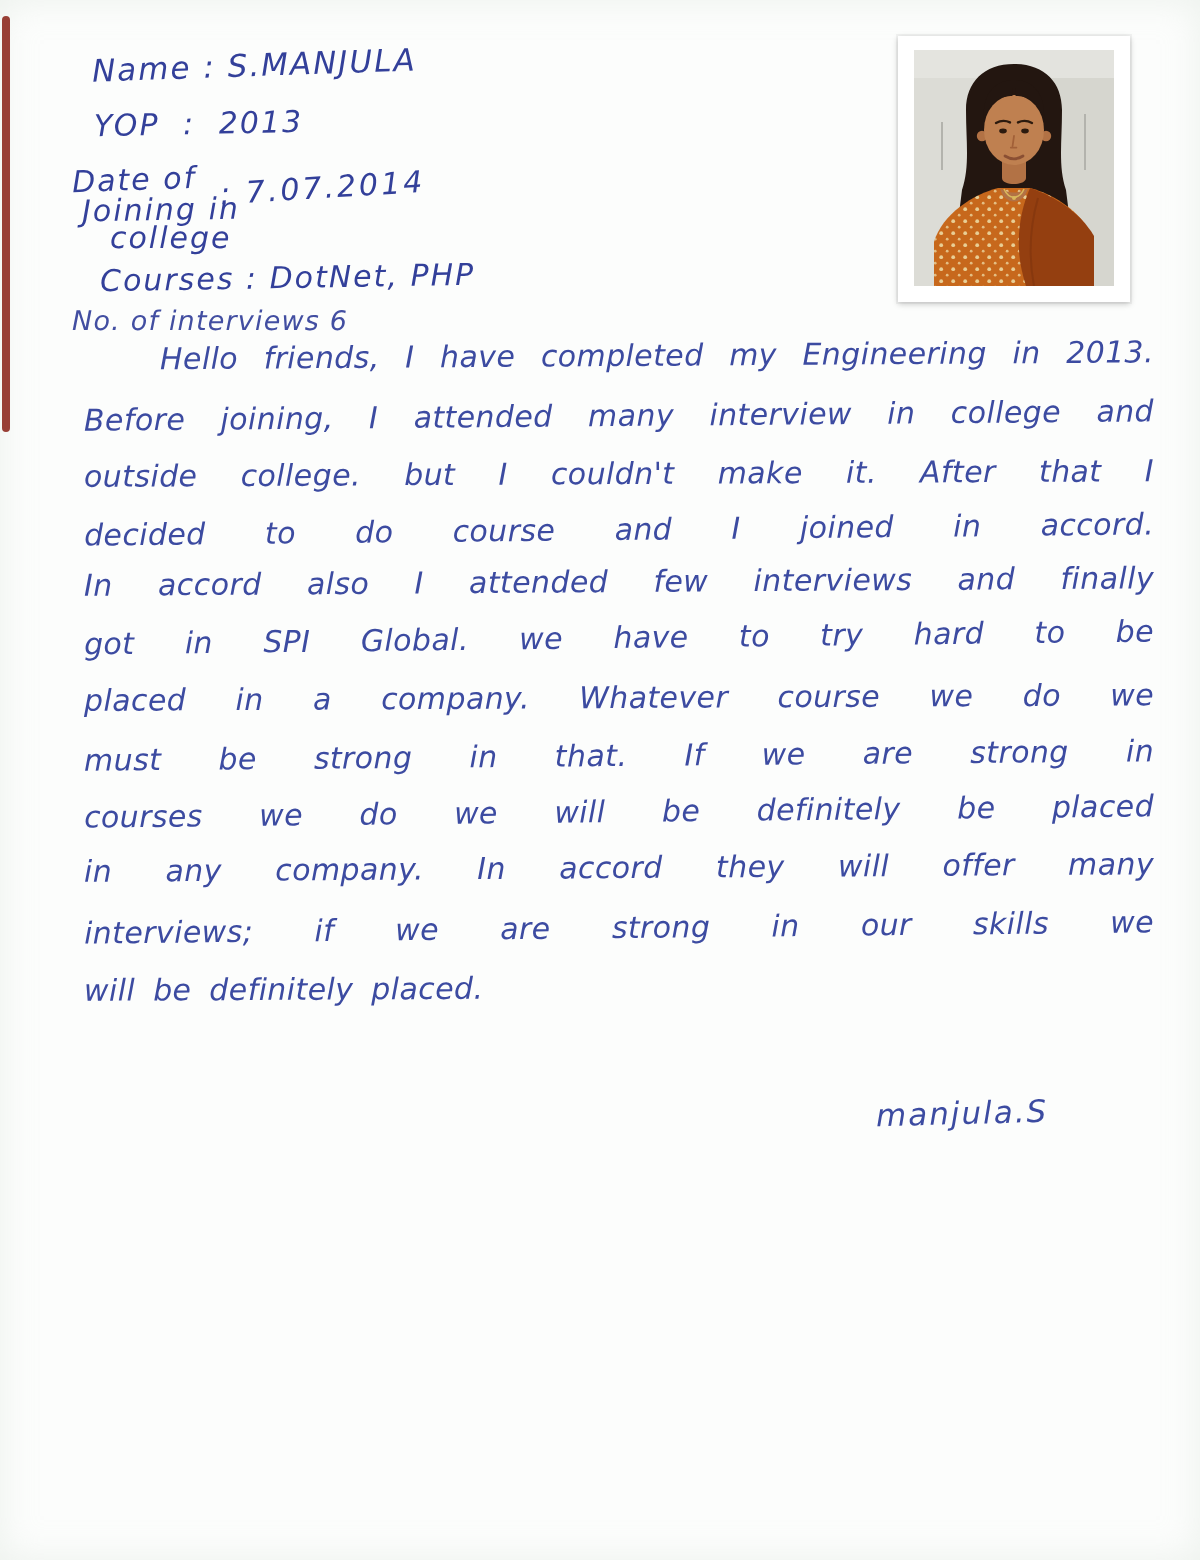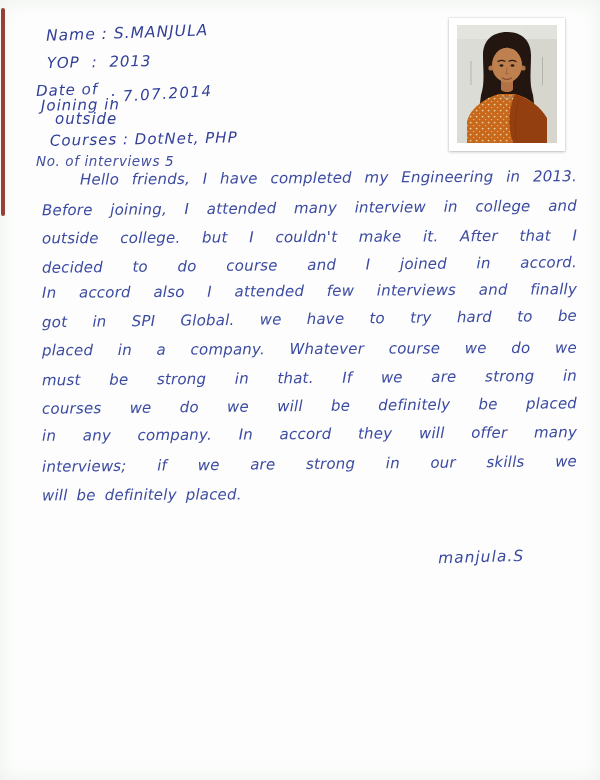--- a/index.html
+++ b/index.html
@@ -51,24 +51,24 @@
 <body>
 
 <div class="page">
 
   <div class="margin-line"></div>
 
   <div class="hdr hw hdr-name">Name : S.MANJULA</div>
   <div class="hdr hw hdr-yop">YOP : 2013</div>
   <div class="hdr hw hdr-date1">Date of</div>
   <div class="hdr hw hdr-date2">Joining in</div>
-  <div class="hdr hw hdr-date3">outside</div>
+  <div class="hdr hw hdr-date3">college</div>
   <div class="hdr hw hdr-dateval">: 7.07.2014</div>
   <div class="hdr hw hdr-courses">Courses : DotNet, PHP</div>
-  <div class="hdr hw hdr-interviews">No. of interviews 5</div>
+  <div class="hdr hw hdr-interviews">No. of interviews 6</div>
 
   <div class="body-text">
     <div class="bline">Hello friends, I have completed my Engineering in 2013.</div>
     <div class="bline">Before joining, I attended many interview in college and</div>
     <div class="bline">outside college. but I couldn't make it. After that I</div>
     <div class="bline">decided to do course and I joined in accord.</div>
     <div class="bline">In accord also I attended few interviews and finally</div>
     <div class="bline">got in SPI Global. we have to try hard to be</div>
     <div class="bline">placed in a company. Whatever course we do we</div>
     <div class="bline">must be strong in that. If we are strong in</div>

